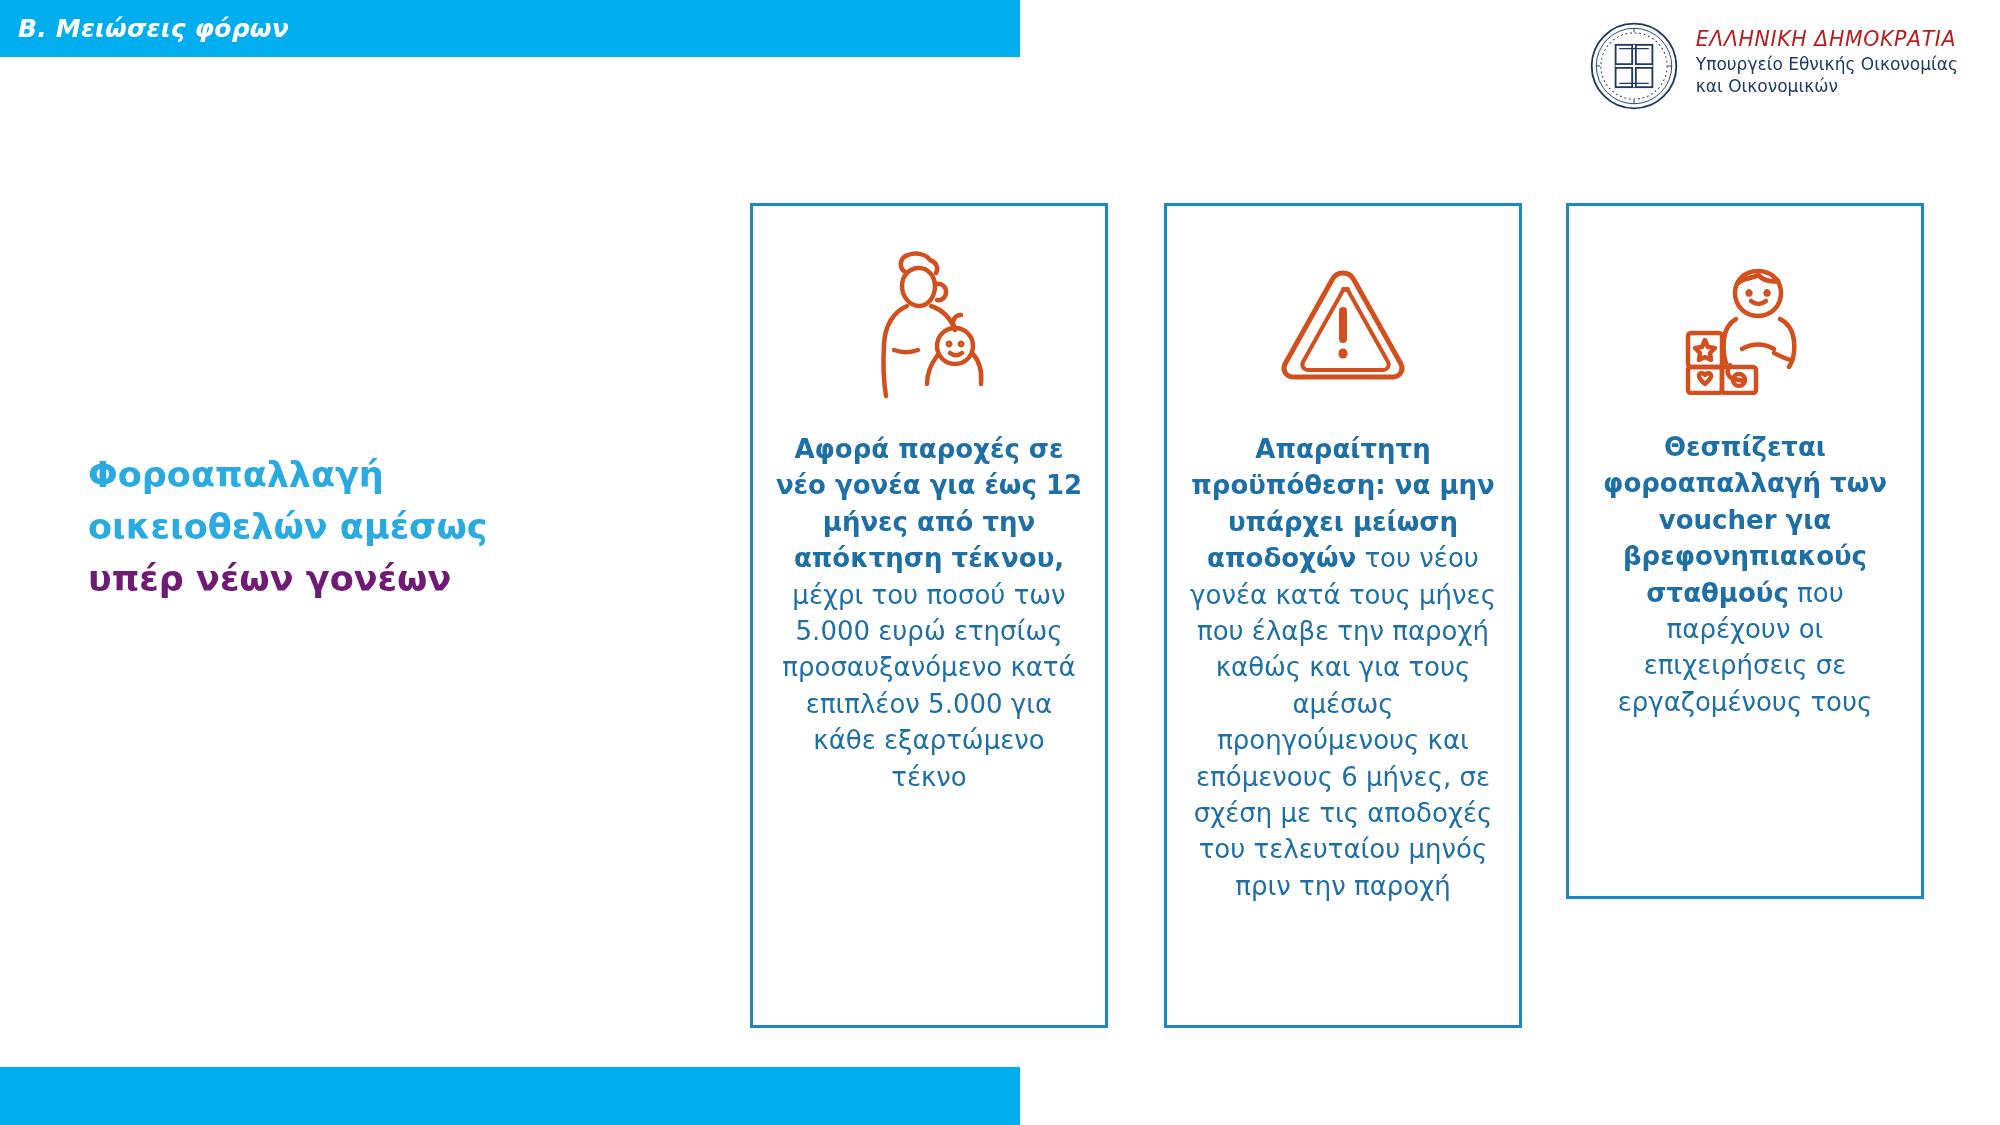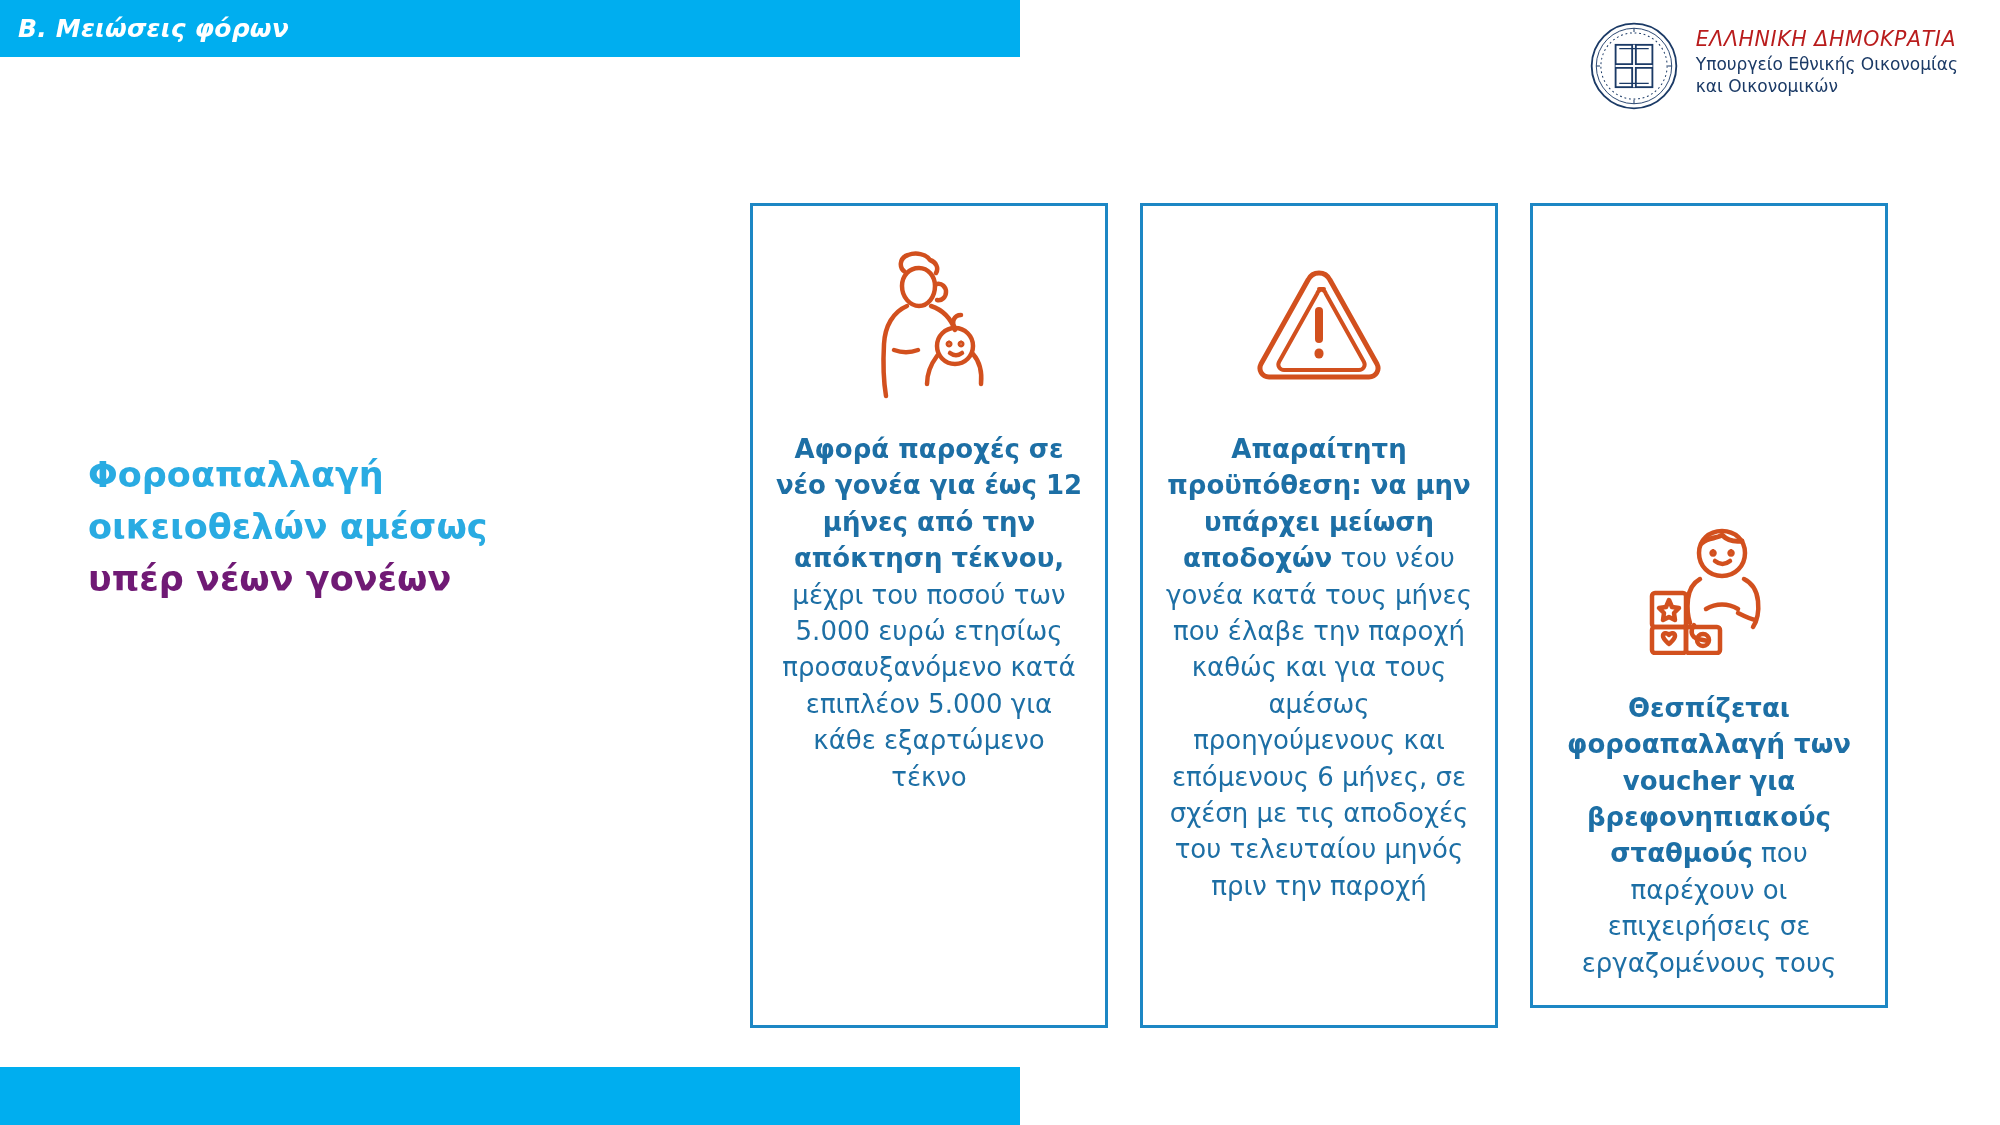--- a/index.html
+++ b/index.html
@@ -92,37 +92,37 @@
   .left-title .dark {
     color: #701a75;
   }
 
   
   .cards {
     position: absolute;
     left: 742px;
     top: 203px;
     display: flex;
-    gap: 32px;
+    gap: 44px;
     align-items: flex-start;
     padding-left: 8px;
   }
   .card {
     width: 358px;
     border: 3px solid #1d87c4;
     box-sizing: border-box;
     padding: 26px 22px 24px 22px;
     display: flex;
     flex-direction: column;
     align-items: center;
     background: #ffffff;
   }
   .card-1 { height: 825px; }
-  .card-2 { height: 825px; }
-  .card-3 { height: 805px; justify-content: flex-end; }
+  .card-2 { height: 825px; margin-left: 12px; }
+  .card-3 { height: 696px; }
 
   .icon-wrap {
     height: 185px;
     display: flex;
     align-items: center;
     justify-content: center;
   }
   .card-text {
     font-size: 26px;
     line-height: 1.40;

